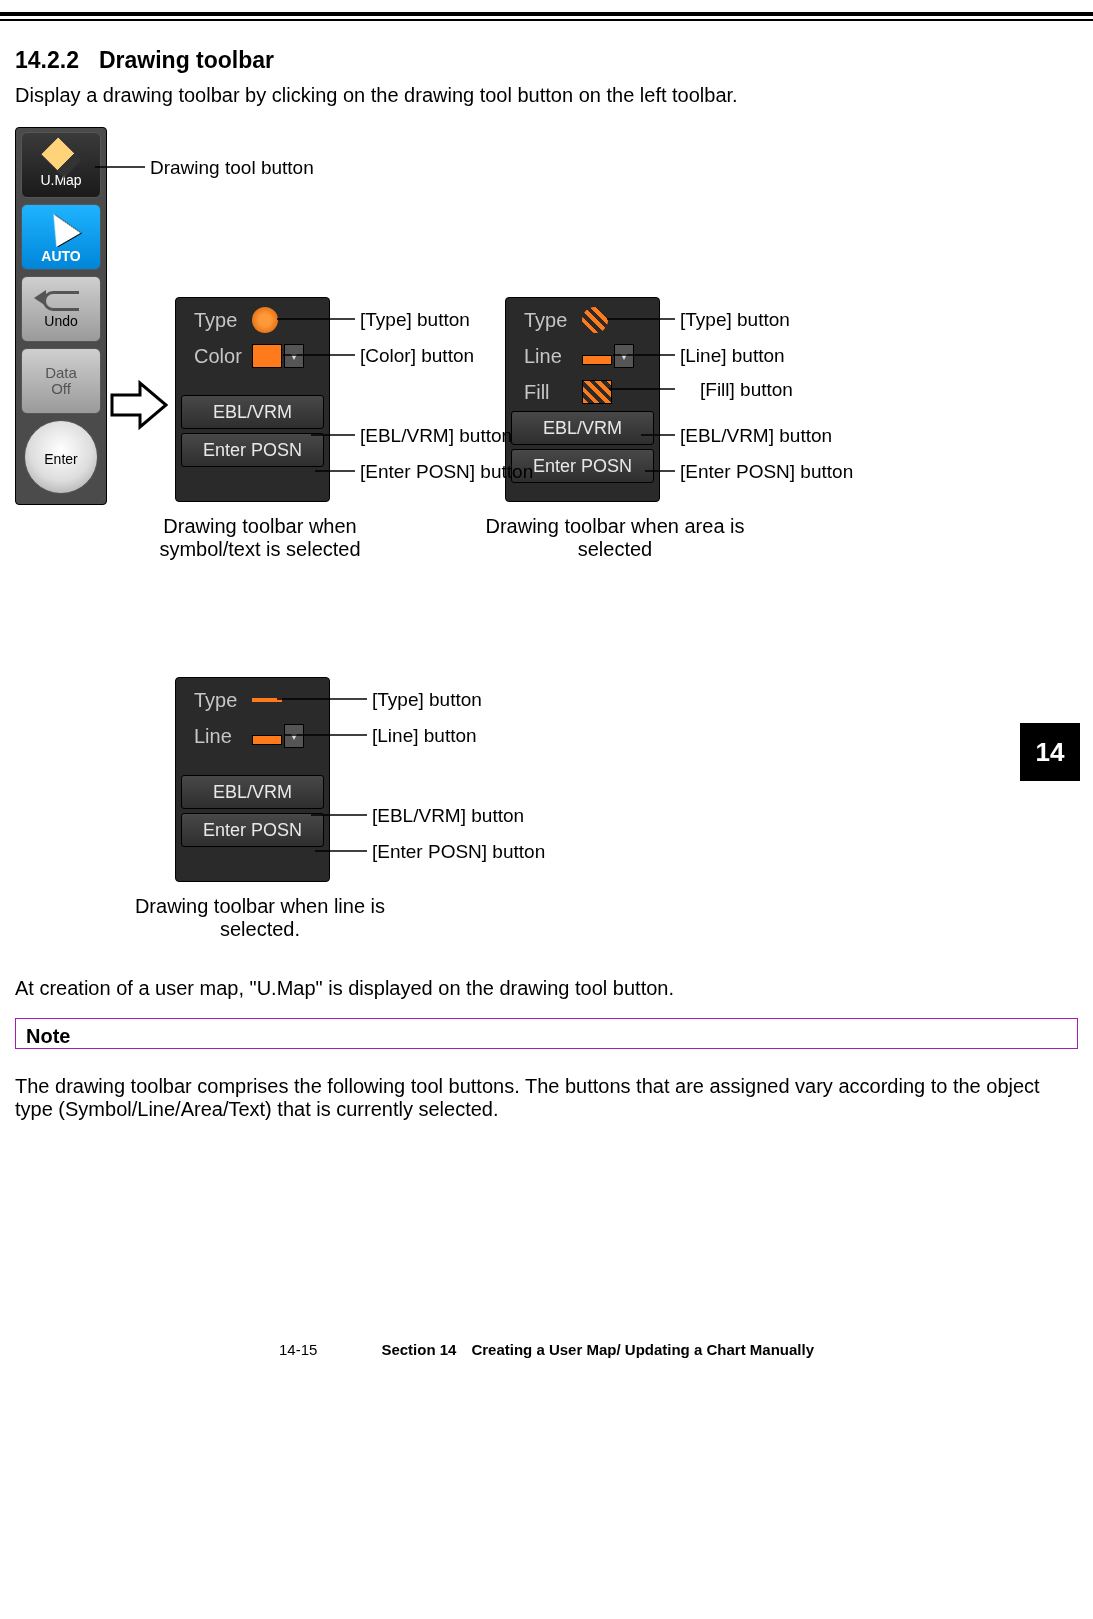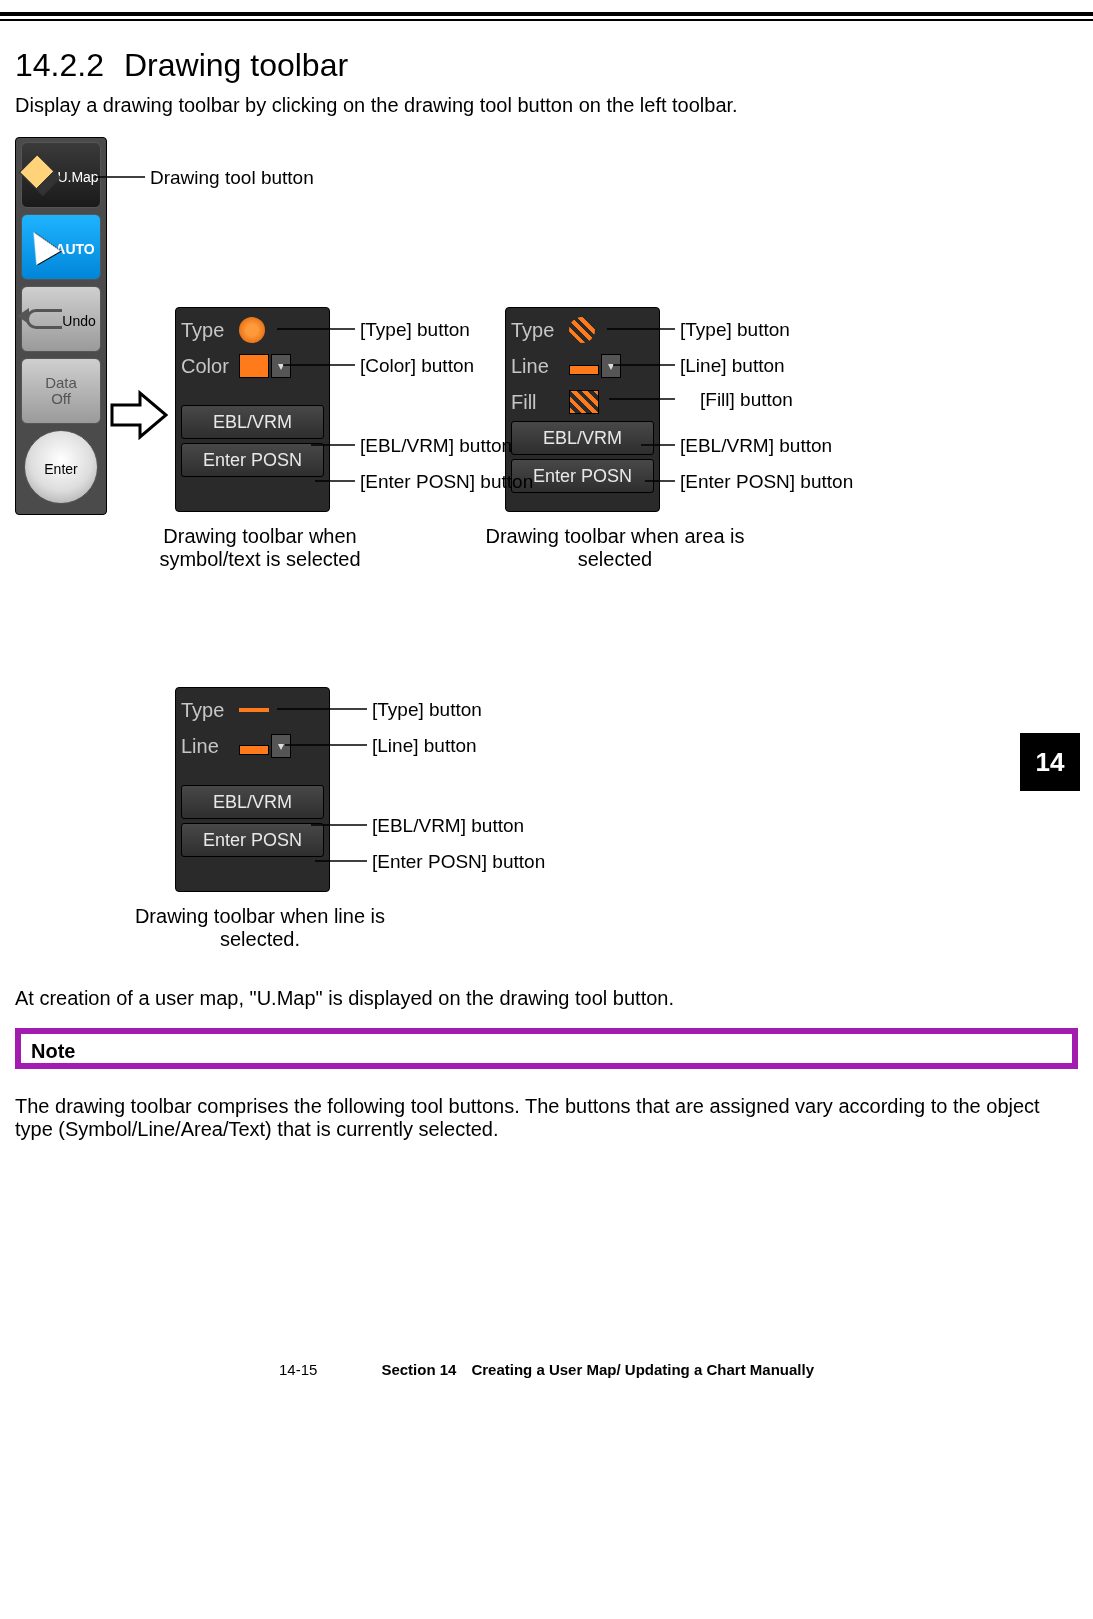--- a/index.html
+++ b/index.html
@@ -16,22 +16,22 @@
   }
   .top-rule-outer {
     border-top: 4px solid #000;
     margin: 12px 0 0 0;
   }
   .top-rule-inner {
     border-top: 2px solid #000;
     margin: 3px 0 0 0;
   }
   h2.section-title {
-    font-size: 32px;
-    font-weight: normal;
+    font-size: 23px;
+    font-weight: bold;
     margin: 26px 0 10px 0;
   }
   .sec-no { display:inline-block; margin-right:20px;}
   .intro { margin: 8px 0 20px 0; }
   .diagram-region {
     position: relative;
     width: 1050px;
     height: 820px;
   }
   .diagram-region svg.overlay {
@@ -51,21 +51,21 @@
     border-radius: 4px;
     padding: 4px;
   }
   .lt-btn {
     width: 80px; height: 66px;
     margin: 0 auto 6px auto;
     border-radius: 6px;
     background: linear-gradient(#cfcfcf,#9a9a9a);
     border: 1px solid #555;
     display: flex;
-    flex-direction: row;
+    flex-direction: column;
     align-items: center;
     justify-content: center;
     color:#000;
     font-size:13px;
   }
   .lt-btn.umap {
     background: linear-gradient(#3a3a3a,#1a1a1a);
     color:#fff;
   }
   .lt-btn.auto {
@@ -124,20 +124,21 @@
     border-radius: 4px;
     padding: 5px 5px 5px 5px;
     color:#ccc;
   }
   .panel.tall1 { height: 205px; } 
   .panel.tall2 { height: 205px; } 
   .p-row {
     display:flex; align-items:center;
     height:34px;
     margin-bottom:2px;
+    margin-left:13px;
   }
   .p-label {
     width:58px; font-size:20px; color:#c6c6c6;
   }
   .p-swatch {
     width:30px; height:24px;
     background:#ff7a1a;
     border:1px solid #000;
   }
   .p-swatch.circle {
@@ -196,21 +197,21 @@
     width:60px; height:58px;
     background:#000;
     color:#fff;
     font-size:26px;
     font-weight:bold;
     display:flex; align-items:center; justify-content:center;
   }
 
   .para { margin: 16px 0; }
   .note-box {
-    border:6px solid #a21caf;
+    border:1px solid #a21caf;
     margin: 18px 0 26px 0;
     padding:0;
   }
   .note-title {
     font-weight:bold;
     padding:6px 10px 0 10px;
   }
   .note-body {
     padding:2px 10px 8px 22px;
   }

